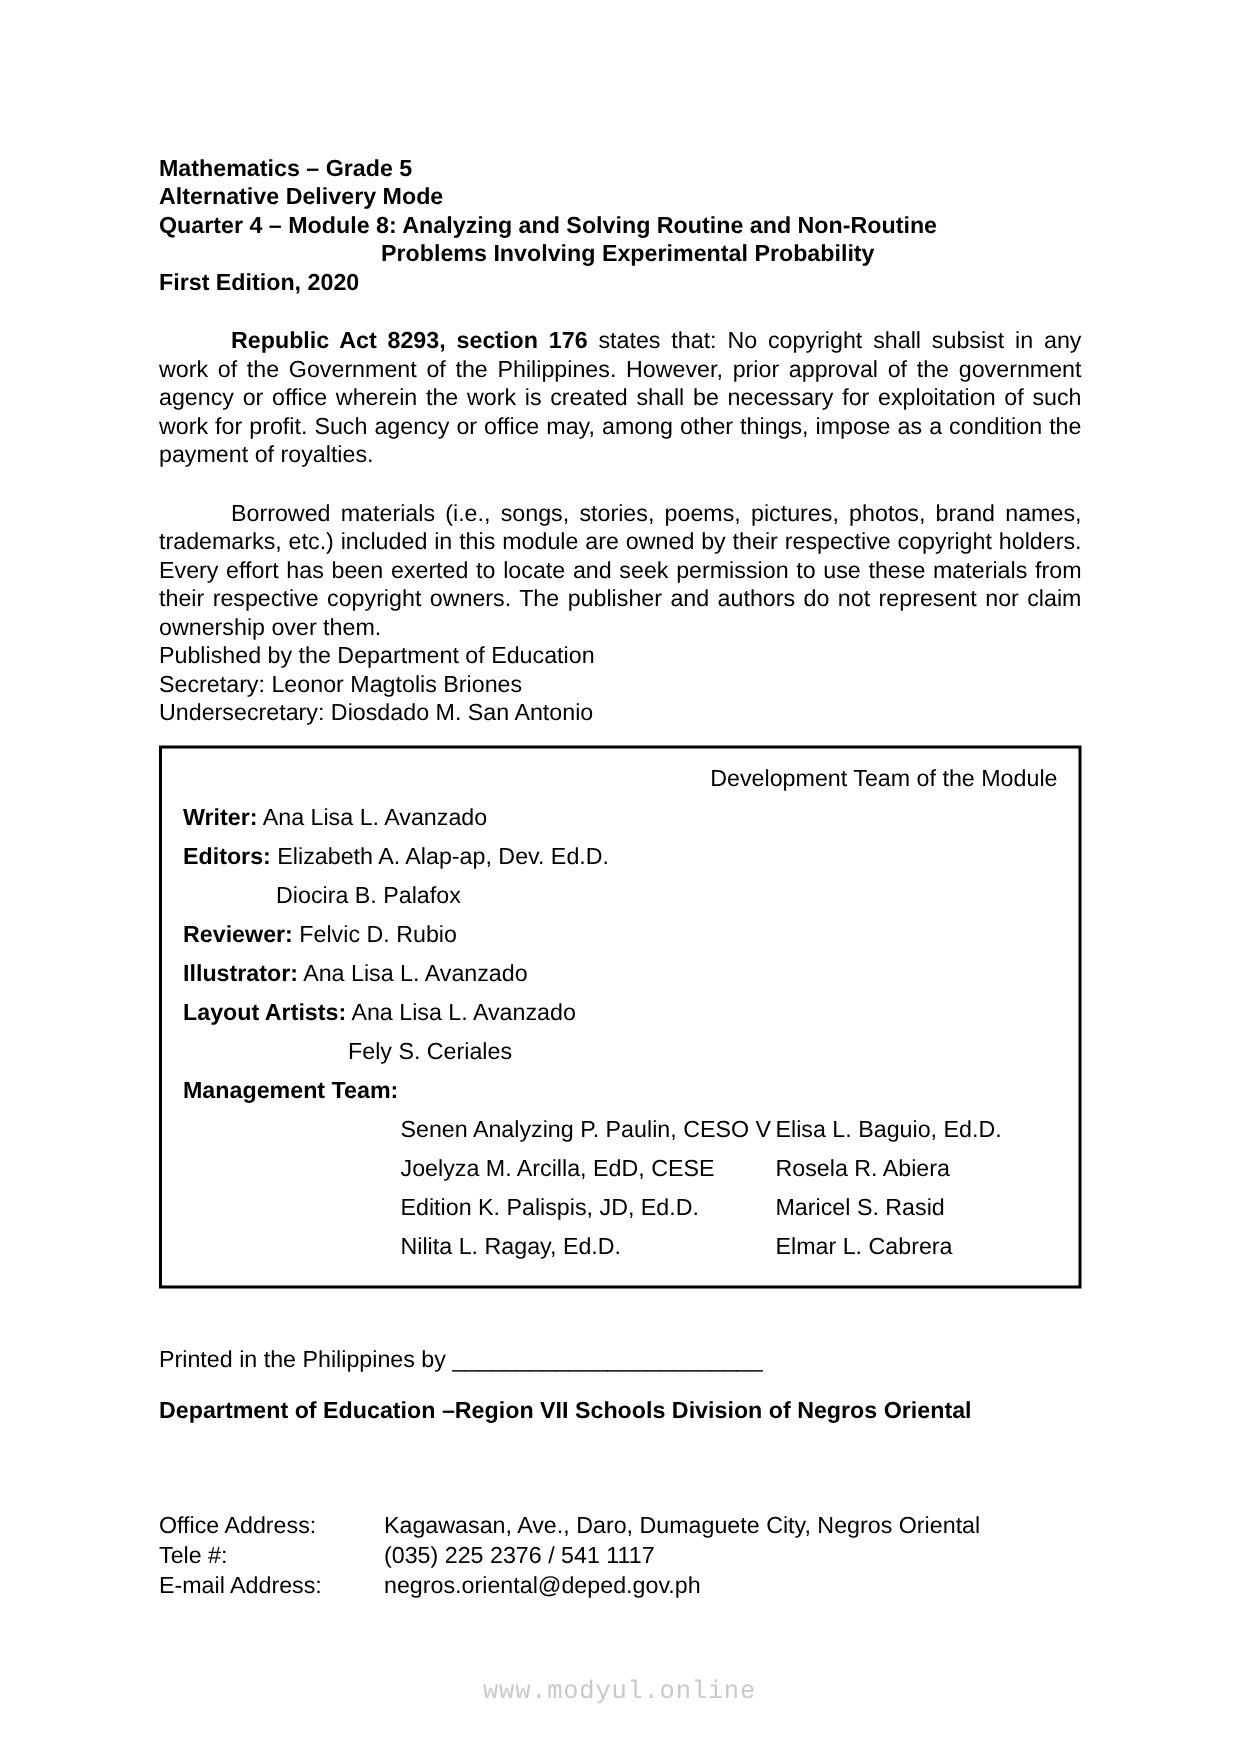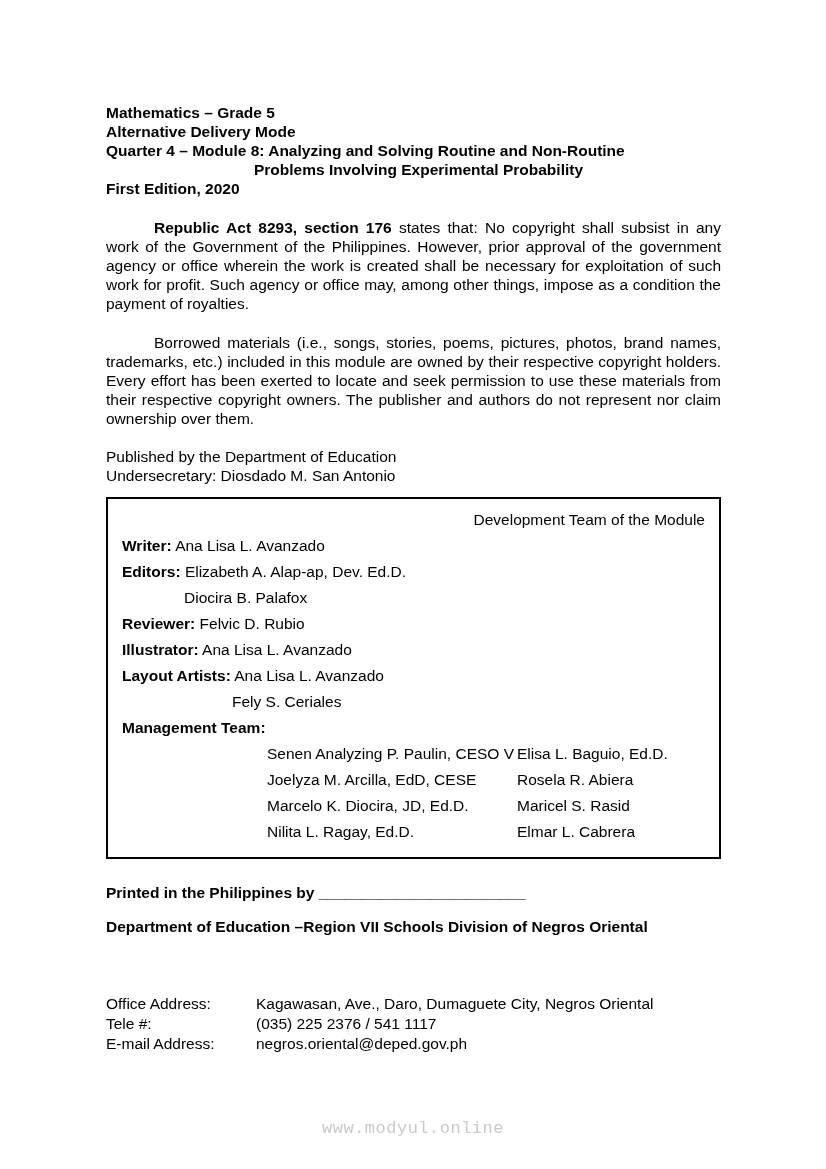--- a/index.html
+++ b/index.html
@@ -18,36 +18,36 @@
     overflow: hidden;
   }
   .b { font-weight: bold; }
   .module-header div { line-height: 19px; }
   .title-indent { padding-left: 148px; }
   .jp {
     margin: 20px 0 0 0;
     text-align: justify;
     text-indent: 48px;
   }
-  .publisher-block { margin-top: 19px; }
+  .publisher-block { }
   .publisher-block div { line-height: 19px; }
   .devbox {
     margin-top: 12px;
     border: 2px solid #000000;
     padding: 8px 14px 12px 14px;
     line-height: 26px;
     font-size: 15.5px;
   }
   .devtitle { text-align: right; font-weight: normal; }
   .dtrow { line-height: 26px; }
   .ind-editor2 { padding-left: 62px; }
   .ind-layout2 { padding-left: 110px; }
   .mgrow { padding-left: 145px; line-height: 26px; }
   .mleft { display: inline-block; width: 250px; }
-  .printed-line { margin-top: 24px; font-weight: bold; }
+  .printed-line { margin-top: 38px; font-weight: normal; }
   .division-line { margin-top: 15px; font-weight: bold; }
   .contact-block { margin-top: 58px; }
   .crow { line-height: 20px; }
   .clabel { display: inline-block; width: 150px; }
   .watermark {
     position: absolute;
     top: 1119px;
     left: 0;
     right: 0;
     text-align: center;
@@ -69,20 +69,21 @@
     <div class="title-indent">Problems Involving Experimental Probability</div>
     <div>First Edition, 2020</div>
   </div>
 
   <p class="jp"><span class="b">Republic Act 8293, section 176</span><span> states that: No copyright shall subsist in any work of the Government of the Philippines. However, prior approval of the government agency or office wherein the work is created shall be necessary for exploitation of such work for profit. Such agency or office may, among other things, impose as a condition the payment of royalties.</span></p>
 
   <p class="jp">Borrowed materials (i.e., songs, stories, poems, pictures, photos, brand names, trademarks, etc.) included in this module are owned by their respective copyright holders. Every effort has been exerted to locate and seek permission to use these materials from their respective copyright owners. The publisher and authors do not represent nor claim ownership over them.</p>
 
   <div class="publisher-block">
     <div>Published by the Department of Education</div>
+    <div>Secretary: Leonor Magtolis Briones</div>
     <div>Undersecretary: Diosdado M. San Antonio</div>
   </div>
 
   <div class="devbox">
     <div class="devtitle">Development Team of the Module</div>
 
     <div class="dtrow"><span class="b">Writer:</span> <span>Ana Lisa L. Avanzado</span></div>
 
     <div class="dtrow"><span class="b">Editors:</span> <span>Elizabeth A. Alap-ap, Dev. Ed.D.</span></div>
     <div class="dtrow ind-editor2"><span>Diocira B. Palafox</span></div>
@@ -91,21 +92,21 @@
 
     <div class="dtrow"><span class="b">Illustrator:</span> <span>Ana Lisa L. Avanzado</span></div>
 
     <div class="dtrow"><span class="b">Layout Artists:</span> <span>Ana Lisa L. Avanzado</span></div>
     <div class="dtrow ind-layout2"><span>Fely S. Ceriales</span></div>
 
     <div class="dtrow"><span class="b">Management Team:</span></div>
 
     <div class="mgrow"><span class="mleft">Senen Analyzing P. Paulin, CESO V</span><span>Elisa L. Baguio, Ed.D.</span></div>
     <div class="mgrow"><span class="mleft">Joelyza M. Arcilla, EdD, CESE</span><span>Rosela R. Abiera</span></div>
-    <div class="mgrow"><span class="mleft">Marcelo K. Diocira, JD, Ed.D.</span><span>Maricel S. Rasid</span></div>
+    <div class="mgrow"><span class="mleft">Edition K. Palispis, JD, Ed.D.</span><span>Maricel S. Rasid</span></div>
     <div class="mgrow"><span class="mleft">Nilita L. Ragay, Ed.D.</span><span>Elmar L. Cabrera</span></div>
   </div>
 
   <div class="printed-line"><span>Printed in the Philippines by </span><span>________________________</span></div>
 
   <div class="division-line">Department of Education –Region VII Schools Division of Negros Oriental</div>
 
   <div class="contact-block">
     <div class="crow"><span class="clabel">Office Address:</span><span>Kagawasan, Ave., Daro, Dumaguete City, Negros Oriental</span></div>
     <div class="crow"><span class="clabel">Tele #:</span><span>(035) 225 2376 / 541 1117</span></div>

